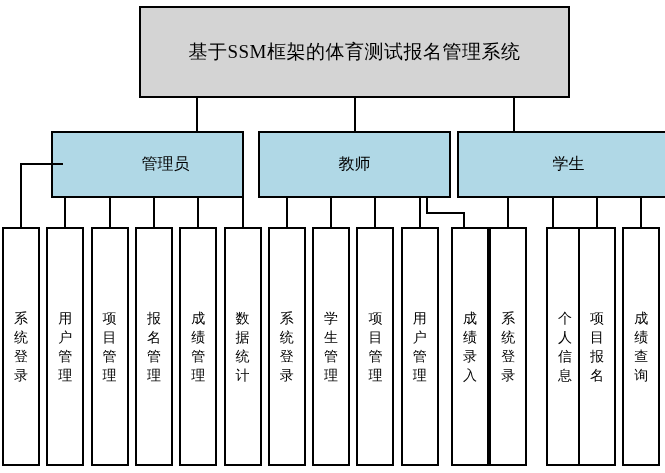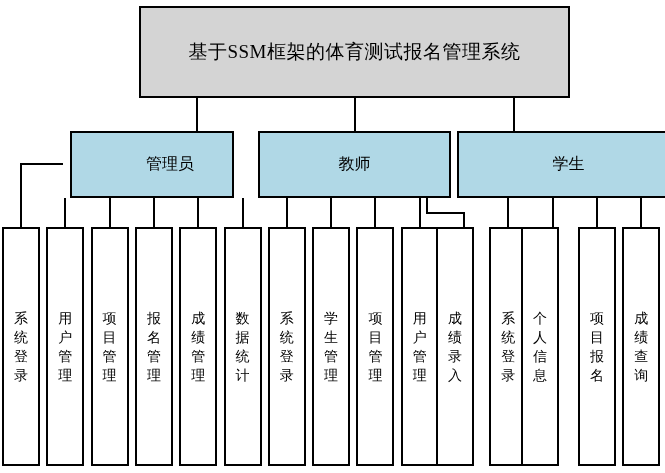--- a/index.html
+++ b/index.html
@@ -34,21 +34,21 @@
     left: 139px; top: 6px; width: 431px; height: 92px;
     background: var(--root-fill);
     font-size: 19px;
     letter-spacing: 0.5px;
   }
   .branch {
     top: 131px; height: 67px;
     background: var(--branch-fill);
     font-size: 16px;
   }
-  .branch.admin   { left: 70px;  width: 164px; padding-left: 36px; }
+  .branch.admin   { left: 51px;  width: 193px; padding-left: 36px; }
   .branch.teacher { left: 258px; width: 193px; }
   .branch.student { left: 457px; width: 223px; }
   .leaf {
     top: 227px; width: 38px; height: 239px;
     background: var(--leaf-fill);
     font-size: 14px;
   }
   .vtext {
     display: inline-block;
     width: 1em;
@@ -125,28 +125,28 @@
     </div>
   <div class="box leaf" style="left:312.1px;">
       <span class="vtext">学生管理</span>
     </div>
   <div class="box leaf" style="left:356.4px;">
       <span class="vtext">项目管理</span>
     </div>
   <div class="box leaf" style="left:400.7px;">
       <span class="vtext">用户管理</span>
     </div>
-  <div class="box leaf" style="left:436px;">
+  <div class="box leaf" style="left:451px;">
       <span class="vtext">成绩录入</span>
     </div>
 
   <div class="box leaf" style="left:489.3px;">
       <span class="vtext">系统登录</span>
     </div>
-  <div class="box leaf" style="left:521px;">
+  <div class="box leaf" style="left:546px;">
       <span class="vtext">个人信息</span>
     </div>
   <div class="box leaf" style="left:577.9px;">
       <span class="vtext">项目报名</span>
     </div>
   <div class="box leaf" style="left:622.2px;">
       <span class="vtext">成绩查询</span>
     </div>
 
 </div>

